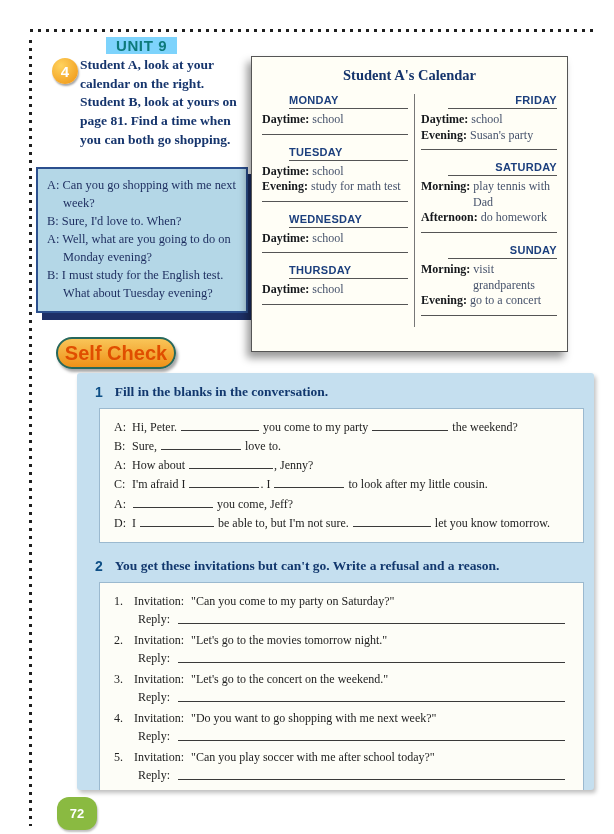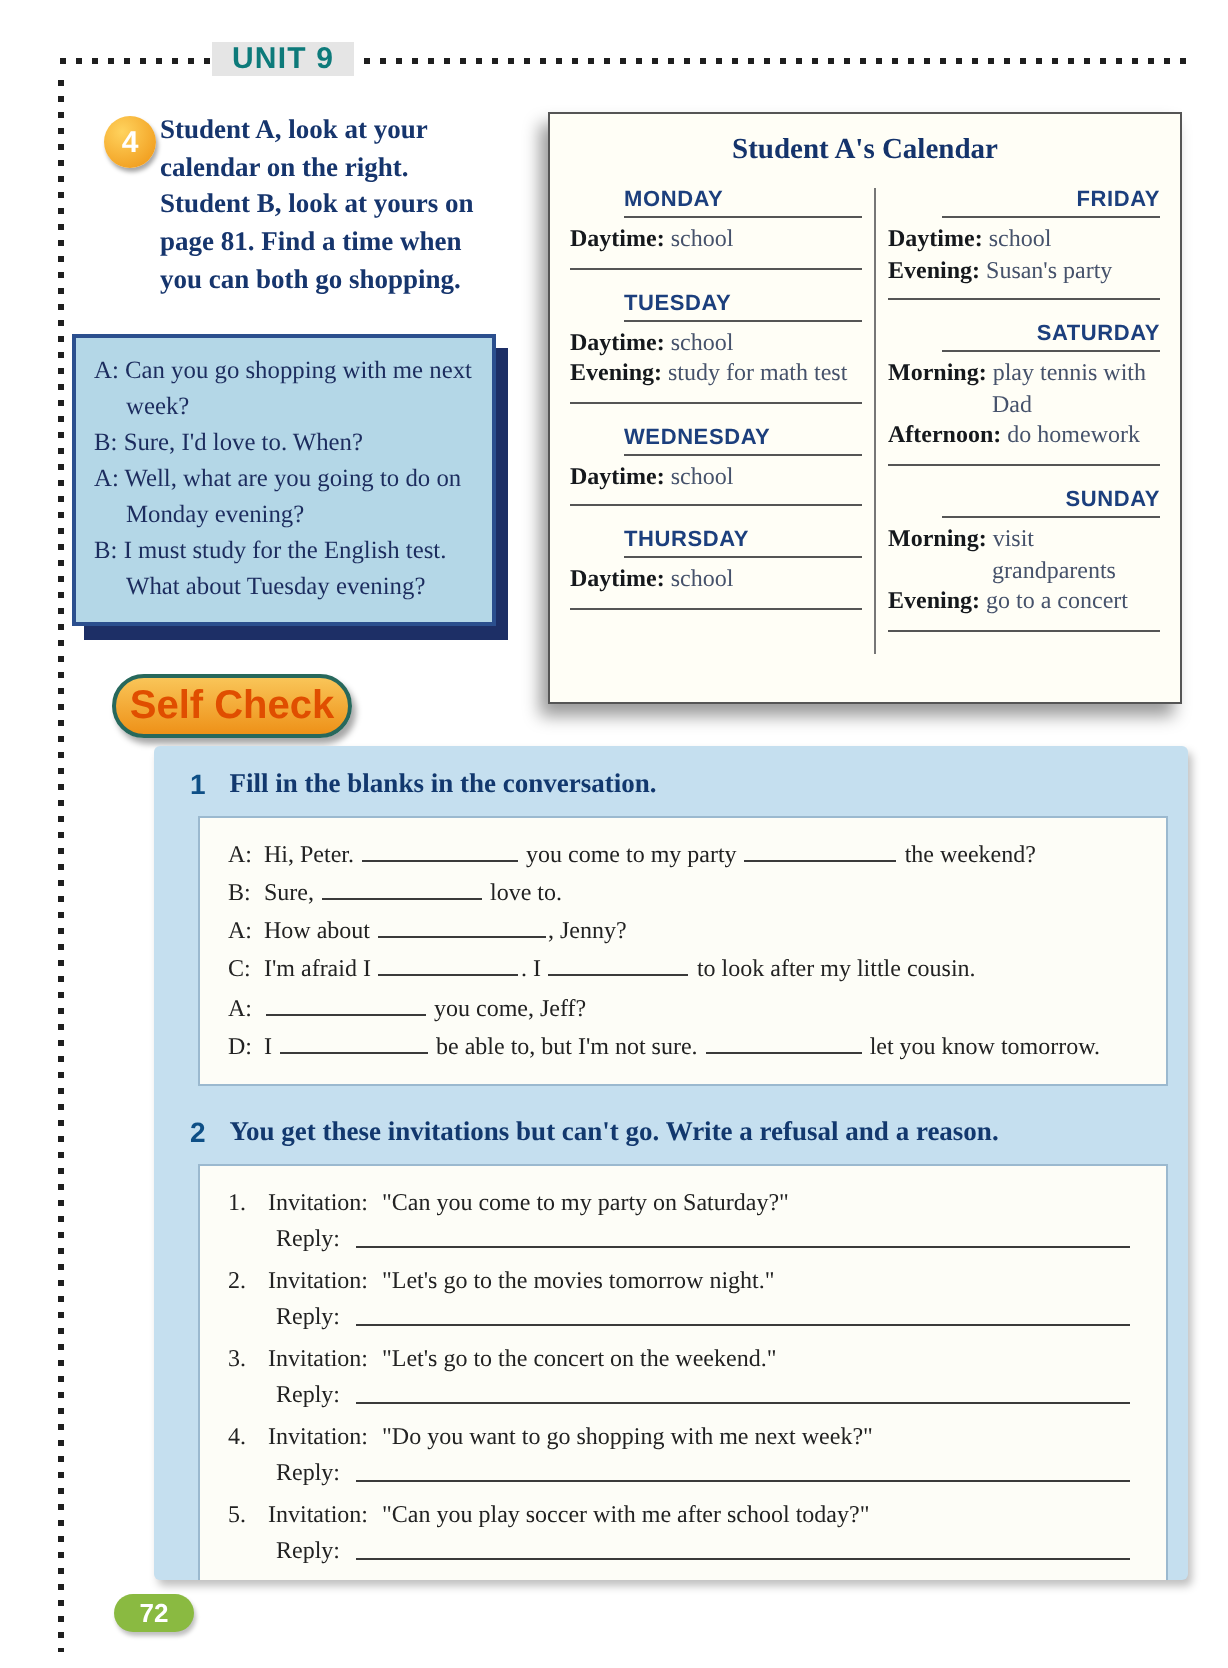--- a/index.html
+++ b/index.html
@@ -11,21 +11,21 @@
   
   .top-rule {
     position:absolute; left:30px; top:29px; width:565px; height:3px;
     background:repeating-linear-gradient(90deg,#1f1f1f 0 3px, transparent 3px 8px);
   }
   .left-rule {
     position:absolute; left:29px; top:40px; width:3px; height:786px;
     background:repeating-linear-gradient(180deg,#1f1f1f 0 3px, transparent 3px 8px);
   }
   .unit-label {
-    position:absolute; top:21px; left:106px; background:#e5e5e5; padding:0 10px;
+    position:absolute; top:37px; left:106px; background:#7dd3fc; padding:0 10px;
     color:#0d7a7a; font-family:"Liberation Sans", sans-serif;
     font-weight:bold; font-size:15px; letter-spacing:0.6px;
   }
   
   .sec4-head { position:absolute; left:52px; top:56px; width:220px; display:flex; }
   .num-badge {
     flex:0 0 auto; width:26px; height:26px; border-radius:50%;
     background:radial-gradient(circle at 35% 30%, #ffd35e, #ee9211);
     color:#fff; font-family:"Liberation Sans", sans-serif; font-weight:bold; font-size:15px;
     display:flex; align-items:center; justify-content:center;
@@ -36,21 +36,21 @@
     font-weight:bold; font-size:13.5px; line-height:1.38;
   }
   .dialogue-box {
     position:absolute; left:36px; top:167px; width:212px; min-height:140px;
     background:#b4d7e7; border:2px solid #2b4f8e; box-shadow:6px 7px 0 #1d2f66;
     padding:8px 9px; font-size:12.4px; line-height:1.45; color:#1c2c5e;
   }
   .dlg-row { padding-left:16px; text-indent:-16px; }
   
   .calendar {
-    position:absolute; left:274px; top:56px; width:317px; height:296px;
+    position:absolute; left:251px; top:56px; width:317px; height:296px;
     background:#fffef6; border:1px solid #555;
     box-shadow:-4px 6px 8px rgba(0,0,0,.4);
     padding:8px 10px 8px 10px;
   }
   .cal-title { text-align:center; color:#14336b; font-weight:bold; font-size:14.5px; margin:2px 0 10px; }
   .cal-cols { display:flex; }
   .cal-col { width:146px; }
   .cal-col.rightcol { flex:1; }
   .cal-divider { width:1px; background:#777; margin:0 6px; align-self:stretch; }
   .cal-block { margin-bottom:11px; }
@@ -92,21 +92,21 @@
   .ex1-speaker { display:inline-block; width:18px; text-indent:0; }
   .blank { display:inline-block; height:0.95em; border-bottom:1.2px solid #3a3a3a; margin:0 1px; }
   .inv-item { margin-bottom:3px; }
   .inv-line { line-height:1.5; }
   .inv-num { display:inline-block; width:20px; }
   .inv-label { margin-right:4px; }
   .reply-line { display:flex; align-items:flex-end; padding-left:24px; line-height:1.5; }
   .reply-blank { flex:1; border-bottom:1.2px solid #3a3a3a; margin:0 4px 4px 8px; }
   
   .page-num {
-    position:absolute; left:57px; top:797px; width:40px; height:19px;
+    position:absolute; left:57px; top:797px; width:40px; height:33px;
     border-radius:12px; background:#8aba41; color:#fff;
     font-family:"Liberation Sans", sans-serif; font-weight:bold; font-size:13px;
     display:flex; align-items:center; justify-content:center;
     box-shadow:1px 2px 2px rgba(0,0,0,.25);
   }
 </style>
 </head>
 <body>
 
 <div class="page">

